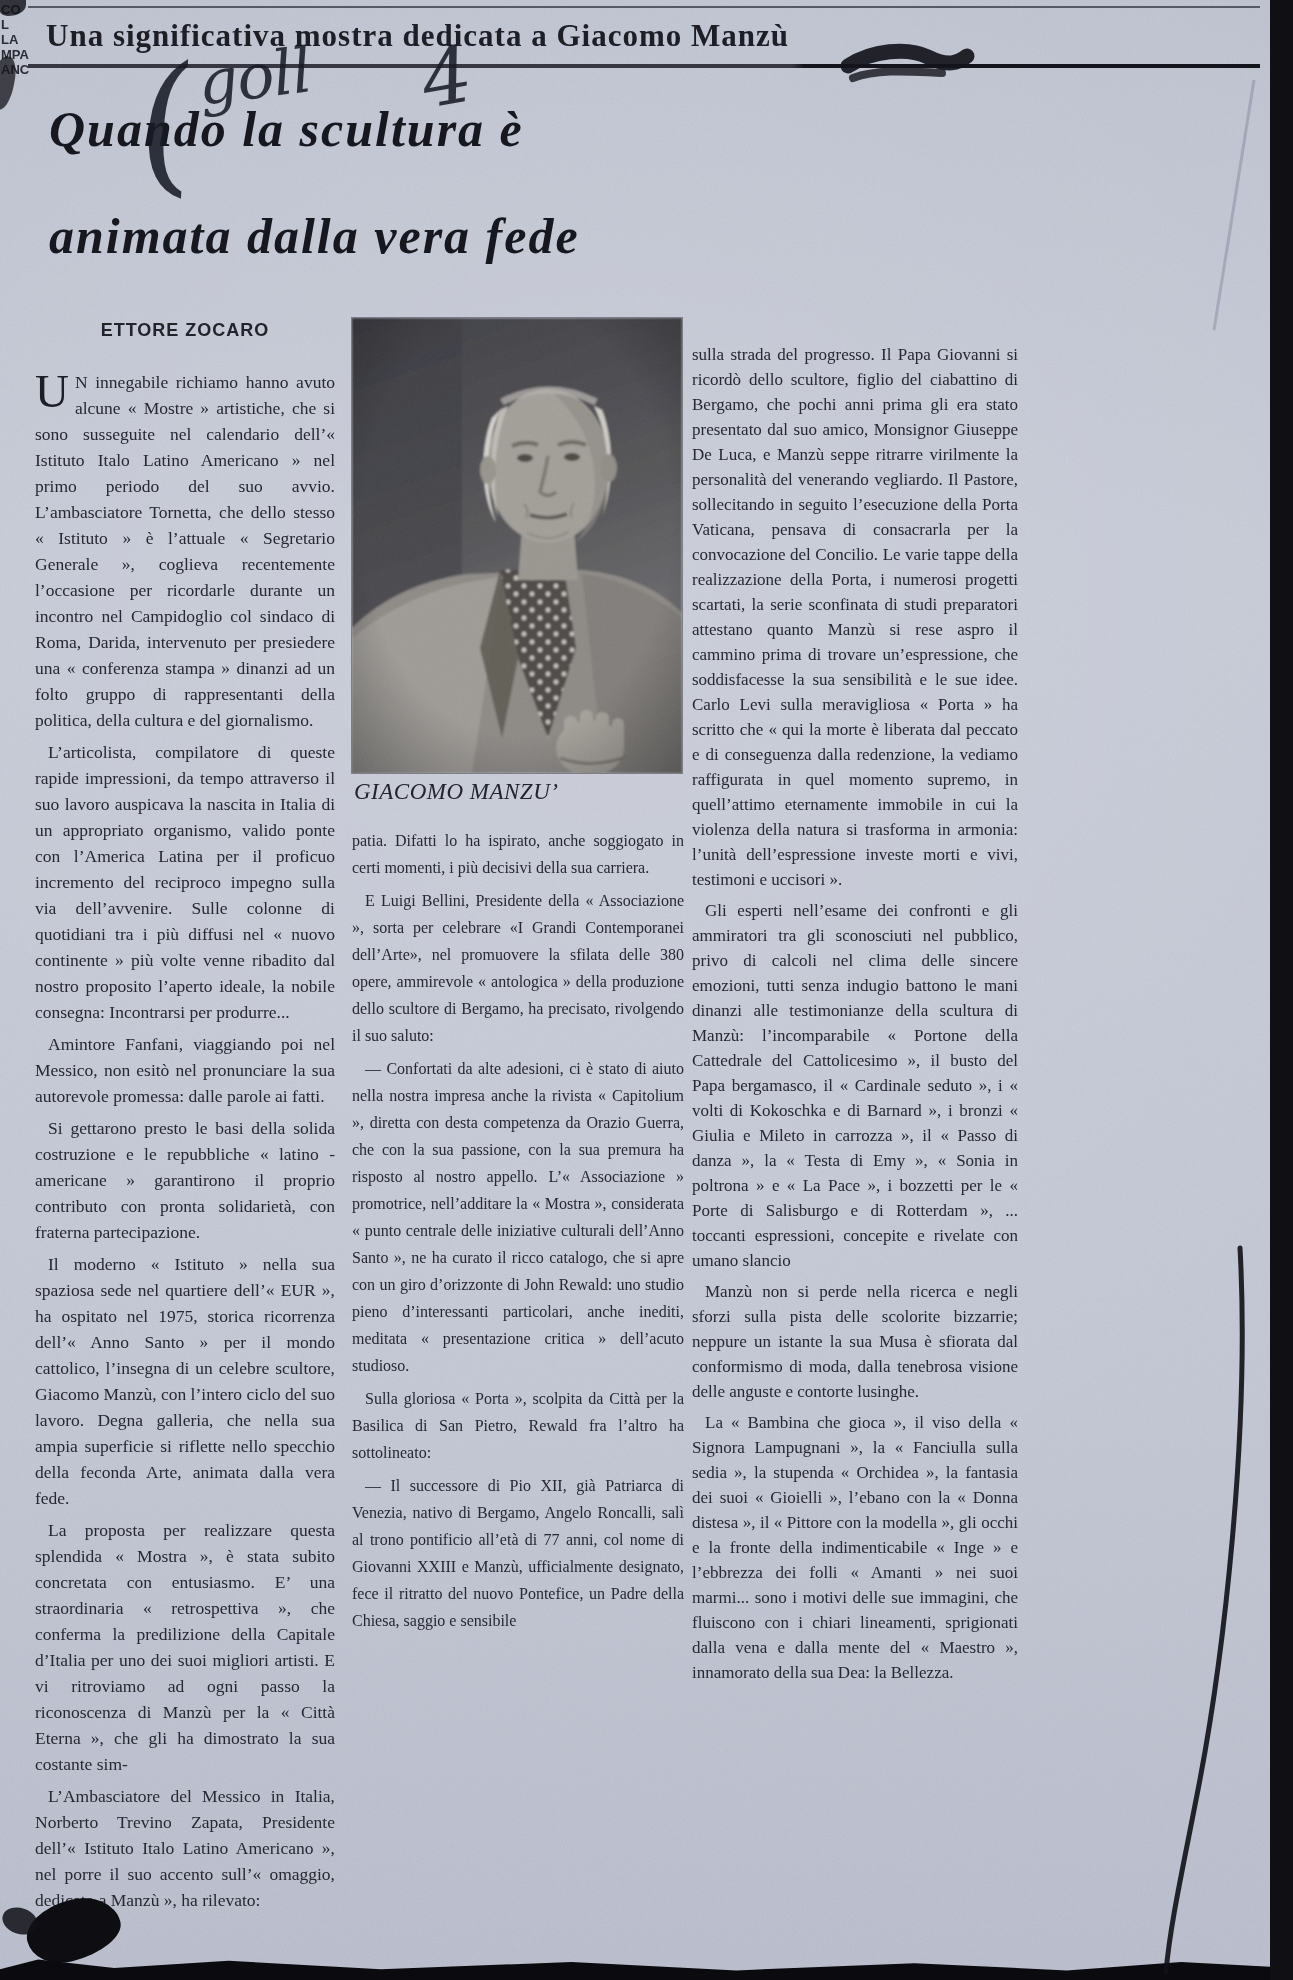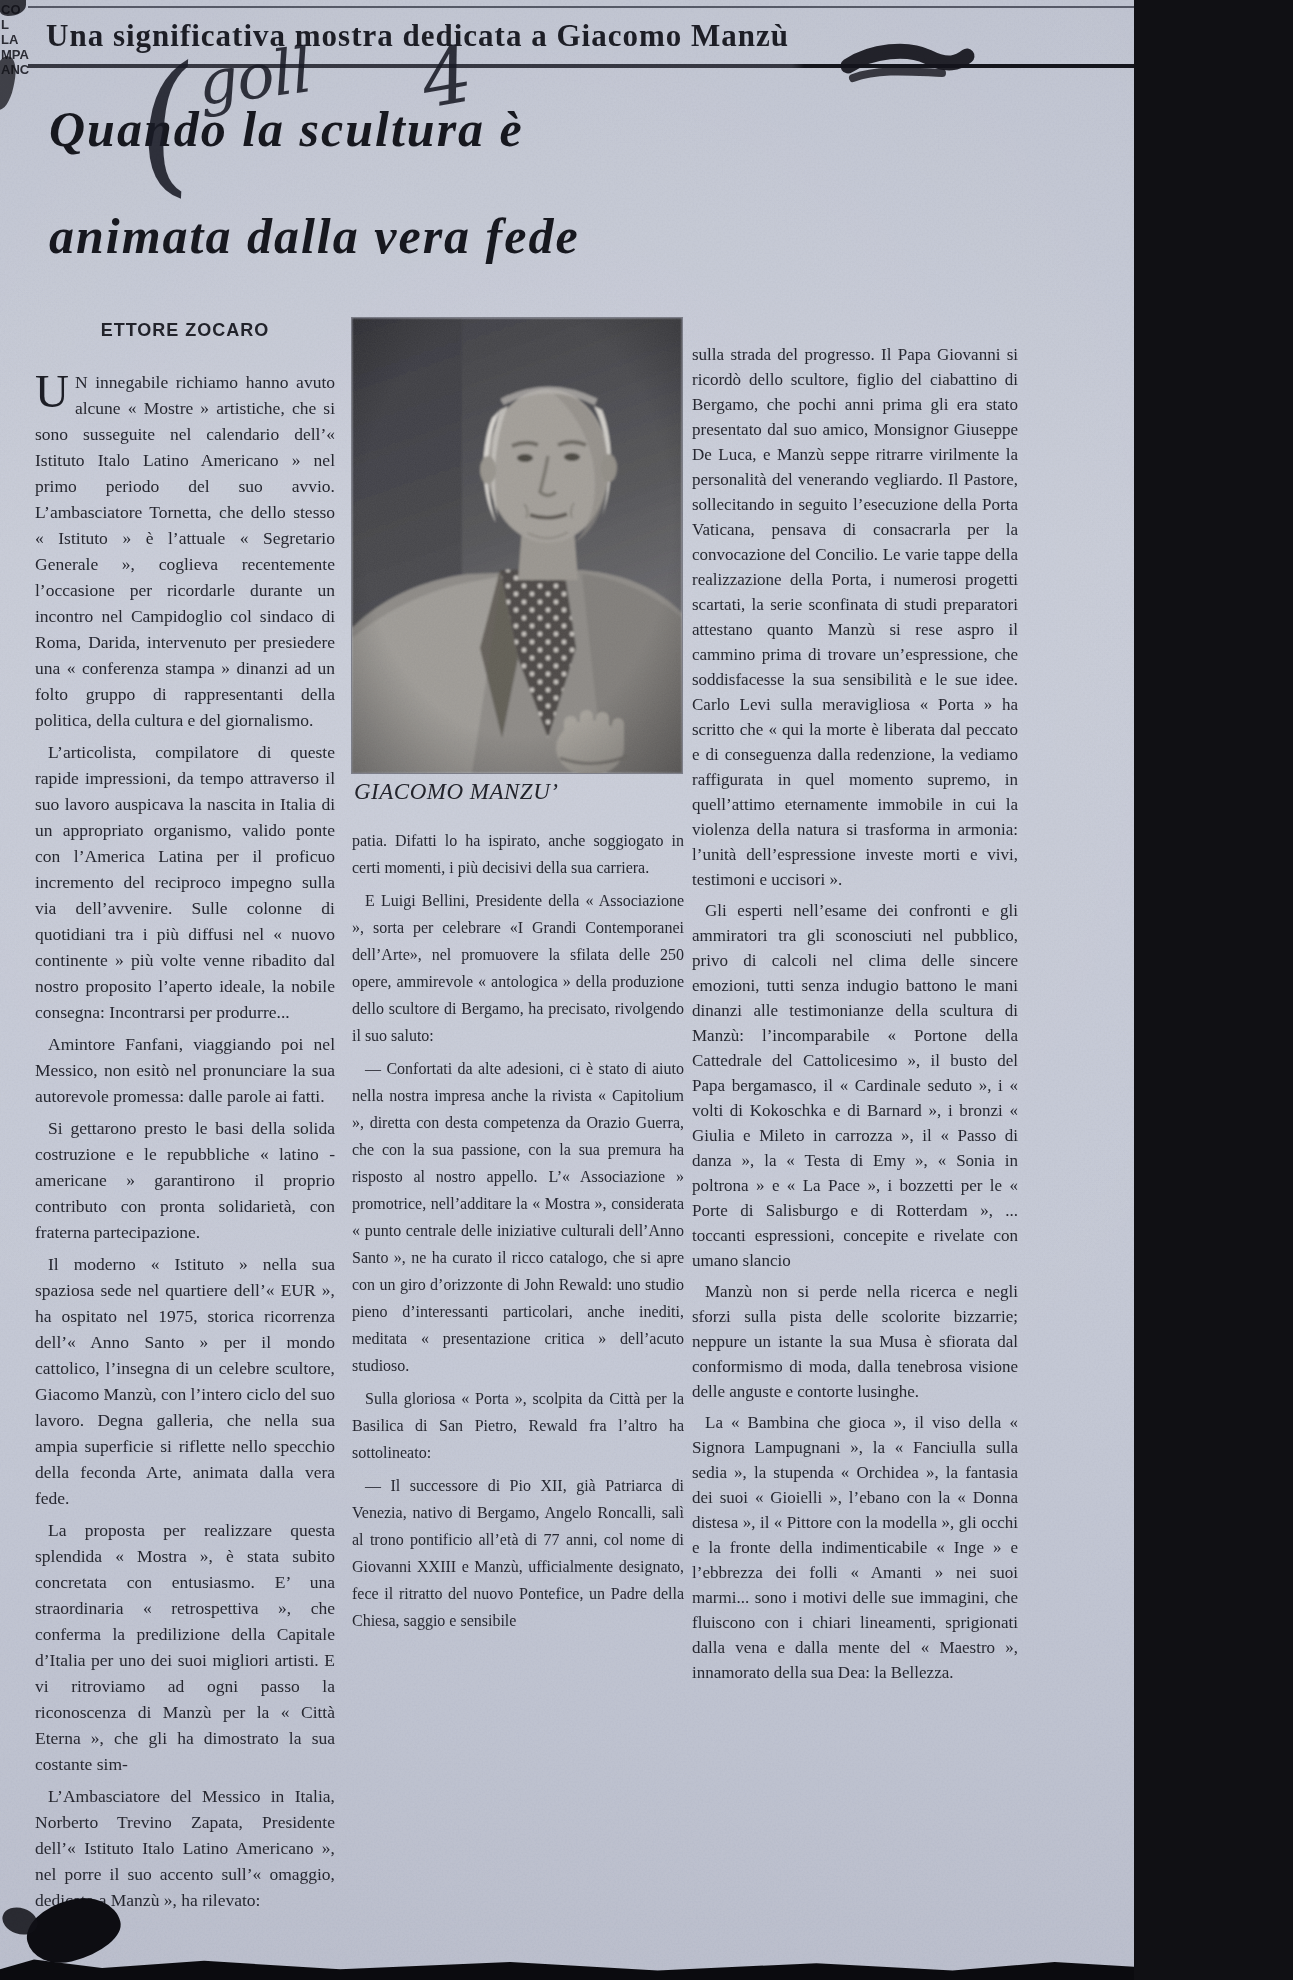--- a/index.html
+++ b/index.html
@@ -1,17 +1,17 @@
 <!DOCTYPE html>
 <html lang="it"><head>
 <meta charset="utf-8">
 <style>
   html,body{margin:0;padding:0;background:#101014;}
   .page{
-    position:relative;width:1134px;height:1980px;overflow:hidden;
+    position:relative;width:1270px;height:1980px;overflow:hidden;
     font-family:"Liberation Serif",serif;color:#272831;
     background:
       radial-gradient(ellipse 120% 80% at 48% 32%, rgba(255,255,255,0.10), rgba(255,255,255,0) 62%),
       radial-gradient(ellipse 140% 120% at 50% 50%, rgba(0,0,0,0) 55%, rgba(35,40,70,0.20) 100%),
       linear-gradient(180deg,#c2c6d3 0%,#c9cdd9 28%,#c6cad7 70%,#bdc1cf 100%);
   }
   
   .rule-top{position:absolute;left:28px;top:6px;width:1232px;height:2px;background:rgba(42,44,58,0.7);}
   .rule-kicker{position:absolute;left:28px;top:64px;width:1232px;height:4px;
     background:linear-gradient(90deg,rgba(35,36,46,0.88) 0%,rgba(35,36,46,0.88) 62%,#14151c 63%,#14151c 100%);}
@@ -157,21 +157,21 @@
     <p><span>L’articolista, compilatore di queste rapide impressioni, da tempo attraverso il suo lavoro auspicava la nascita in Italia di un appropriato organismo, valido ponte con l’America Latina per il proficuo incremento del reciproco impegno sulla via dell’avvenire. Sulle colonne di quotidiani tra i più diffusi nel « nuovo continente » più volte venne ribadito dal nostro proposito l’aperto ideale, la nobile consegna: </span><span class="b">Incontrarsi per produrre...</span></p>
     <p>Amintore Fanfani, viaggiando poi nel Messico, non esitò nel pronunciare la sua autorevole promessa: dalle parole ai fatti.</p>
     <p>Si gettarono presto le basi della solida costruzione e le repubbliche « latino - americane » garantirono il proprio contributo con pronta solidarietà, con fraterna partecipazione.</p>
     <p>Il moderno « Istituto » nella sua spaziosa sede nel quartiere dell’« EUR », ha ospitato nel 1975, storica ricorrenza dell’« Anno Santo » per il mondo cattolico, l’insegna di un celebre scultore, Giacomo Manzù, con l’intero ciclo del suo lavoro. Degna galleria, che nella sua ampia superficie si riflette nello specchio della feconda Arte, animata dalla vera fede.</p>
     <p>La proposta per realizzare questa splendida « Mostra », è stata subito concretata con entusiasmo. E’ una straordinaria « retrospettiva », che conferma la predilizione della Capitale d’Italia per uno dei suoi migliori artisti. E vi ritroviamo ad ogni passo la riconoscenza di Manzù per la « Città Eterna », che gli ha dimostrato la sua costante sim-</p>
     <p>L’Ambasciatore del Messico in Italia, Norberto Trevino Zapata, Presidente dell’« Istituto Italo Latino Americano », nel porre il suo accento sull’« omaggio, dedicato a Manzù », ha rilevato:</p>
   </div>
 
   <div class="col col2">
     <p class="first">patia. Difatti lo ha ispirato, anche soggiogato in certi momenti, i più decisivi della sua carriera.</p>
-    <p>E Luigi Bellini, Presidente della « Associazione », sorta per celebrare «I Grandi Contemporanei dell’Arte», nel promuovere la sfilata delle 250 opere, ammirevole « antologica » della produzione dello scultore di Bergamo, ha precisato, rivolgendo il suo saluto:</p>
+    <p>E Luigi Bellini, Presidente della « Associazione », sorta per celebrare «I Grandi Contemporanei dell’Arte», nel promuovere la sfilata delle 380 opere, ammirevole « antologica » della produzione dello scultore di Bergamo, ha precisato, rivolgendo il suo saluto:</p>
     <p>— Confortati da alte adesioni, ci è stato di aiuto nella nostra impresa anche la rivista « Capitolium », diretta con desta competenza da Orazio Guerra, che con la sua passione, con la sua premura ha risposto al nostro appello. L’« Associazione » promotrice, nell’additare la « Mostra », considerata « punto centrale delle iniziative culturali dell’Anno Santo », ne ha curato il ricco catalogo, che si apre con un giro d’orizzonte di John Rewald: uno studio pieno d’interessanti particolari, anche inediti, meditata « presentazione critica » dell’acuto studioso.</p>
     <p>Sulla gloriosa « Porta », scolpita da Città per la Basilica di San Pietro, Rewald fra l’altro ha sottolineato:</p>
     <p>— Il successore di Pio XII, già Patriarca di Venezia, nativo di Bergamo, Angelo Roncalli, salì al trono pontificio all’età di 77 anni, col nome di Giovanni XXIII e Manzù, ufficialmente designato, fece il ritratto del nuovo Pontefice, un Padre della Chiesa, saggio e sensibile</p>
   </div>
 
   <div class="col col3">
     <p class="first">sulla strada del progresso. Il Papa Giovanni si ricordò dello scultore, figlio del ciabattino di Bergamo, che pochi anni prima gli era stato presentato dal suo amico, Monsignor Giuseppe De Luca, e Manzù seppe ritrarre virilmente la personalità del venerando vegliardo. Il Pastore, sollecitando in seguito l’esecuzione della Porta Vaticana, pensava di consacrarla per la convocazione del Concilio. Le varie tappe della realizzazione della Porta, i numerosi progetti scartati, la serie sconfinata di studi preparatori attestano quanto Manzù si rese aspro il cammino prima di trovare un’espressione, che soddisfacesse la sua sensibilità e le sue idee. Carlo Levi sulla meravigliosa « Porta » ha scritto che « qui la morte è liberata dal peccato e di conseguenza dalla redenzione, la vediamo raffigurata in quel momento supremo, in quell’attimo eternamente immobile in cui la violenza della natura si trasforma in armonia: l’unità dell’espressione investe morti e vivi, testimoni e uccisori ».</p>
     <p>Gli esperti nell’esame dei confronti e gli ammiratori tra gli sconosciuti nel pubblico, privo di calcoli nel clima delle sincere emozioni, tutti senza indugio battono le mani dinanzi alle testimonianze della scultura di Manzù: l’incomparabile « Portone della Cattedrale del Cattolicesimo », il busto del Papa bergamasco, il « Cardinale seduto », i « volti di Kokoschka e di Barnard », i bronzi « Giulia e Mileto in carrozza », il « Passo di danza », la « Testa di Emy », « Sonia in poltrona » e « La Pace », i bozzetti per le « Porte di Salisburgo e di Rotterdam », ... toccanti espressioni, concepite e rivelate con umano slancio</p>
     <p>Manzù non si perde nella ricerca e negli sforzi sulla pista delle scolorite bizzarrie; neppure un istante la sua Musa è sfiorata dal conformismo di moda, dalla tenebrosa visione delle anguste e contorte lusinghe.</p>
     <p>La « Bambina che gioca », il viso della « Signora Lampugnani », la « Fanciulla sulla sedia », la stupenda « Orchidea », la fantasia dei suoi « Gioielli », l’ebano con la « Donna distesa », il « Pittore con la modella », gli occhi e la fronte della indimenticabile « Inge » e l’ebbrezza dei folli « Amanti » nei suoi marmi... sono i motivi delle sue immagini, che fluiscono con i chiari lineamenti, sprigionati dalla vena e dalla mente del « Maestro », innamorato della sua Dea: la Bellezza.</p>

